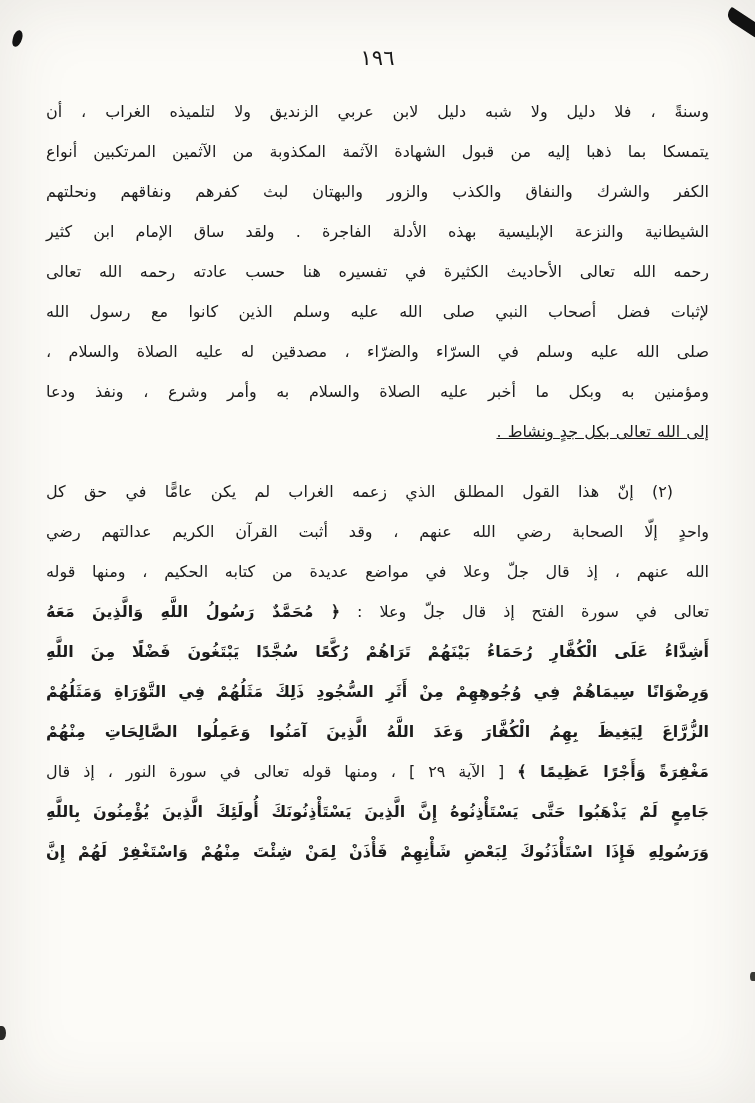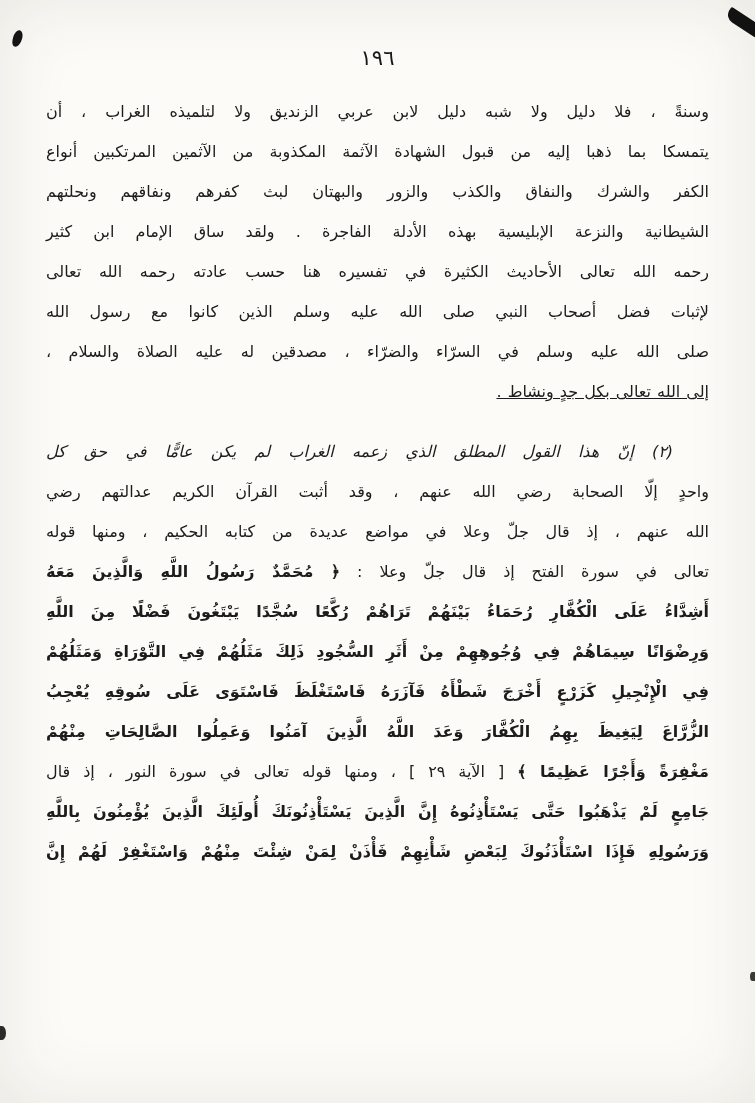--- a/index.html
+++ b/index.html
@@ -39,21 +39,21 @@
   .paragraph.gap { margin-top: 20px; }
   .line {
     font-size: 16px;
     line-height: 40px;
     text-align: justify;
     text-align-last: justify;
     word-spacing: 1px;
     color: #1c1c1c;
   }
   .line.last { text-align-last: right; text-decoration: underline; }
-  .paragraph.indented .line:first-child { padding-right: 36px; font-style: italic; }
+  .paragraph.indented .line:first-child { padding-right: 36px; }
   .quran { font-weight: 700; }
   .plain { font-weight: 400; }
 
   
   .artifact { position: absolute; background: #1b1b1b; }
   .artifact-top-left {
     left: 13px; top: 30px; width: 9px; height: 17px;
     border-radius: 55% 45% 60% 40%;
     transform: rotate(14deg);
     background: #141414;
@@ -85,31 +85,31 @@
   <div class="text-block">
 
     <div class="paragraph">
         <div class="line"><span class="plain">وسنةً ، فلا دليل ولا شبه دليل لابن عربي الزنديق ولا لتلميذه الغراب ، أن</span></div>
         <div class="line"><span class="plain">يتمسكا بما ذهبا إليه من قبول الشهادة الآثمة المكذوبة من الآثمين المرتكبين أنواع</span></div>
         <div class="line"><span class="plain">الكفر والشرك والنفاق والكذب والزور والبهتان لبث كفرهم ونفاقهم ونحلتهم</span></div>
         <div class="line"><span class="plain">الشيطانية والنزعة الإبليسية بهذه الأدلة الفاجرة . ولقد ساق الإمام ابن كثير</span></div>
         <div class="line"><span class="plain">رحمه الله تعالى الأحاديث الكثيرة في تفسيره هنا حسب عادته رحمه الله تعالى</span></div>
         <div class="line"><span class="plain">لإثبات فضل أصحاب النبي صلى الله عليه وسلم الذين كانوا مع رسول الله</span></div>
         <div class="line"><span class="plain">صلى الله عليه وسلم في السرّاء والضرّاء ، مصدقين له عليه الصلاة والسلام ،</span></div>
+        <div class="line"><span class="plain">ومؤمنين به وبكل ما أخبر عليه الصلاة والسلام به وأمر وشرع ، ونفذ ودعا</span></div>
         <div class="line last"><span class="plain">إلى الله تعالى بكل جدٍ ونشاط .</span></div>
       </div>
 
     <div class="paragraph gap indented">
         <div class="line"><span class="plain">(٢) إنّ هذا القول المطلق الذي زعمه الغراب لم يكن عامًّا في حق كل</span></div>
         <div class="line"><span class="plain">واحدٍ إلّا الصحابة رضي الله عنهم ، وقد أثبت القرآن الكريم عدالتهم رضي</span></div>
         <div class="line"><span class="plain">الله عنهم ، إذ قال جلّ وعلا في مواضع عديدة من كتابه الحكيم ، ومنها قوله</span></div>
         <div class="line"><span class="plain">تعالى في سورة الفتح إذ قال جلّ وعلا : </span><span class="quran">﴿ مُحَمَّدٌ رَسُولُ اللَّهِ وَالَّذِينَ مَعَهُ</span></div>
         <div class="line"><span class="quran">أَشِدَّاءُ عَلَى الْكُفَّارِ رُحَمَاءُ بَيْنَهُمْ تَرَاهُمْ رُكَّعًا سُجَّدًا يَبْتَغُونَ فَضْلًا مِنَ اللَّهِ</span></div>
         <div class="line"><span class="quran">وَرِضْوَانًا سِيمَاهُمْ فِي وُجُوهِهِمْ مِنْ أَثَرِ السُّجُودِ ذَلِكَ مَثَلُهُمْ فِي التَّوْرَاةِ وَمَثَلُهُمْ</span></div>
-        <div class="line"><span class="quran">فِي الْإِنْجِيلِ كَزَرْعٍ أَخْرَجَ شَطْأَهُ فَآزَرَهُ فَاسْتَغْلَظَ فَاسْتَوَى عَلَى سُوقِهِ يُعْجِبُ</span></div>
         <div class="line"><span class="quran">الزُّرَّاعَ لِيَغِيظَ بِهِمُ الْكُفَّارَ وَعَدَ اللَّهُ الَّذِينَ آمَنُوا وَعَمِلُوا الصَّالِحَاتِ مِنْهُمْ</span></div>
         <div class="line"><span class="quran">مَغْفِرَةً وَأَجْرًا عَظِيمًا ﴾</span><span class="plain"> [ الآية ٢٩ ] ، ومنها قوله تعالى في سورة النور ، إذ قال</span></div>
         <div class="line"><span class="quran">جَامِعٍ لَمْ يَذْهَبُوا حَتَّى يَسْتَأْذِنُوهُ إِنَّ الَّذِينَ يَسْتَأْذِنُونَكَ أُولَئِكَ الَّذِينَ يُؤْمِنُونَ بِاللَّهِ</span></div>
         <div class="line"><span class="quran">وَرَسُولِهِ فَإِذَا اسْتَأْذَنُوكَ لِبَعْضِ شَأْنِهِمْ فَأْذَنْ لِمَنْ شِئْتَ مِنْهُمْ وَاسْتَغْفِرْ لَهُمْ إِنَّ</span></div>
       </div>
 
   </div>
 
   <div class="artifact artifact-top-left"></div>
   <div class="artifact artifact-top-right"></div>

